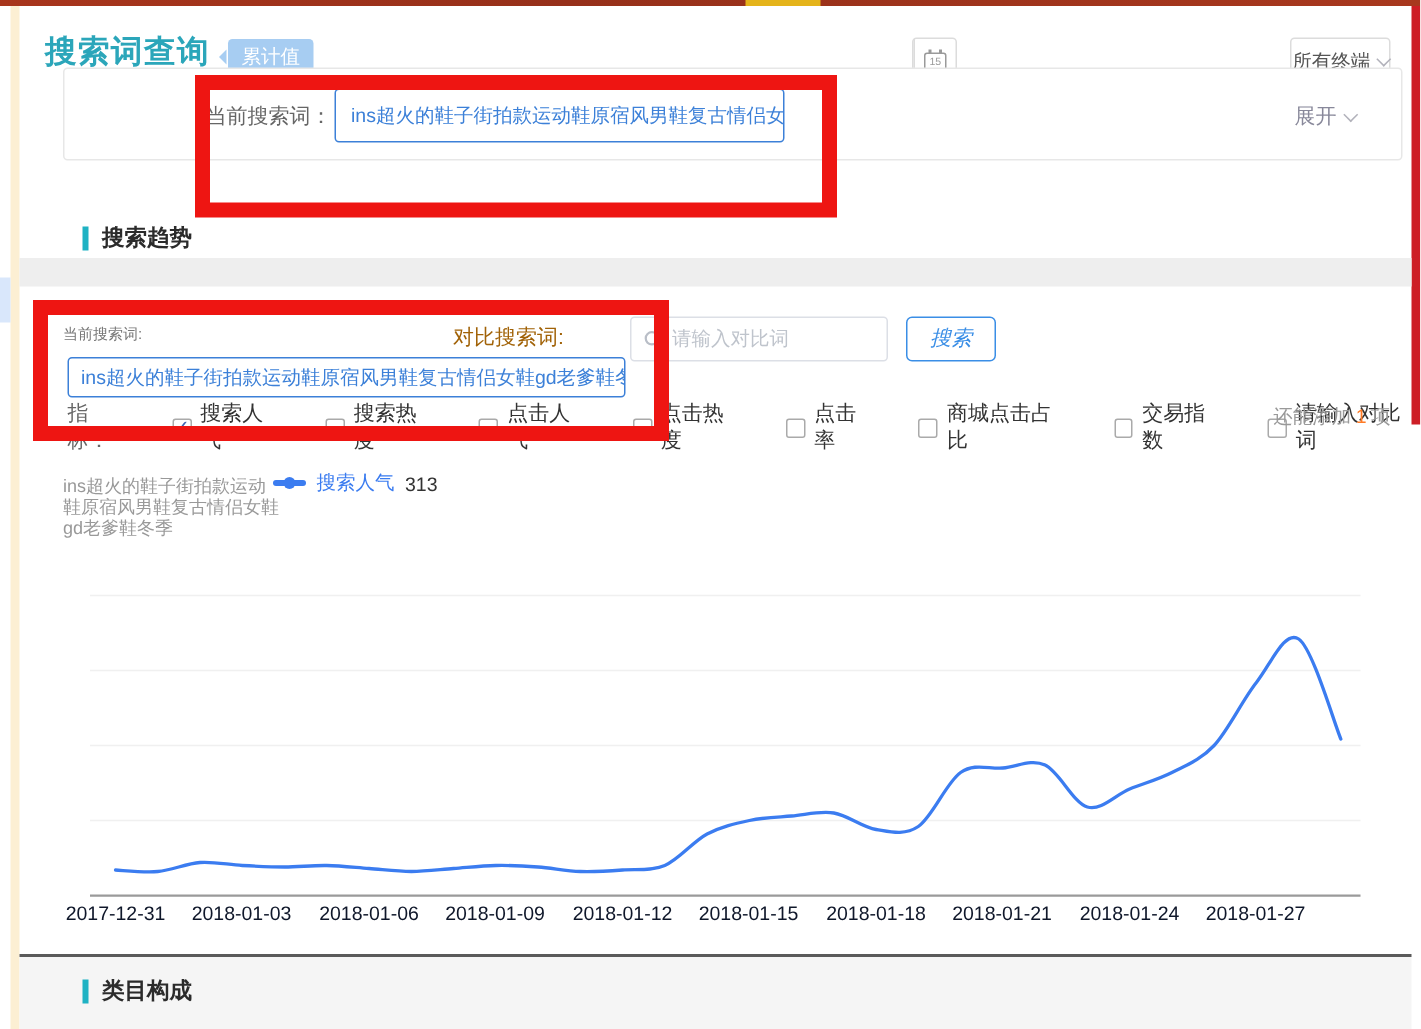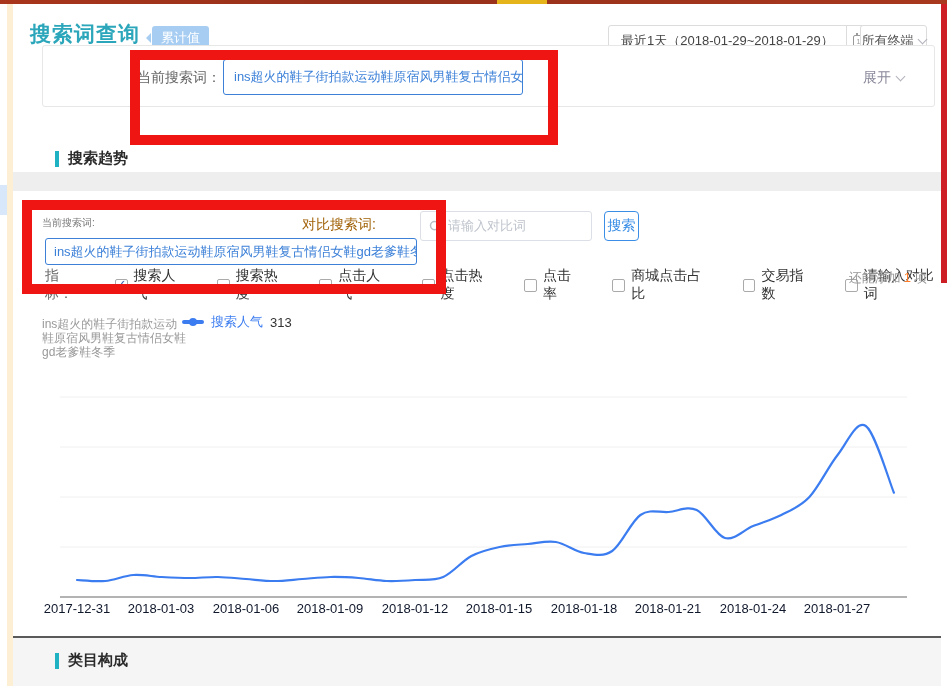--- a/index.html
+++ b/index.html
@@ -42,22 +42,22 @@
   .teal-bar{width:4px;height:16px;background:#1fb2c3;}
   #trend-title{left:55px;top:149px;}
   #gray-band{left:13px;top:172px;width:928px;height:19px;background:#eeeeee;}
 
   
   #cur-label{left:42px;top:216px;font-size:10px;color:#777;}
   #cmp-label{left:302px;top:216px;width:110px;text-align:left;font-size:14px;color:#a16207;}
   #compare-input{left:420px;top:211px;width:172px;height:30px;border:1px solid #dcdfe6;border-radius:3px;background:#fff;
         display:flex;align-items:center;padding:0 8px;gap:6px;}
   #compare-placeholder{font-size:13px;color:#bfc4cc;}
-  #search-btn{left:604px;top:211px;width:35px;height:30px;border:1px solid #3a8ee6;border-radius:4px;background:#fff;
-        color:#3a8ee6;font-size:14px;display:flex;align-items:center;justify-content:center;cursor:pointer;}
+  #search-btn{left:604px;top:211px;width:60px;height:30px;border:1px solid #3a8ee6;border-radius:4px;background:#fff;
+        color:#3a8ee6;font-size:14px;display:flex;align-items:center;justify-content:center;cursor:pointer;font-style:italic;}
   #keyword-input-trend{left:45px;top:238px;width:372px;height:27px;border:1px solid #3c80d8;border-radius:3px;background:#fff;
         color:#3c80d8;font-size:13px;line-height:25px;padding:0 8px;white-space:nowrap;overflow:hidden;}
 
   
   #metrics-row{left:45px;top:267px;display:flex;align-items:center;gap:28px;font-size:14px;color:#333;}
   #metrics-label{color:#666;}
   .metric{display:flex;align-items:center;gap:6px;cursor:pointer;}
   .cb{width:13px;height:13px;border:1px solid #aaa;border-radius:2px;background:#fff;position:relative;}
   .cb.checked:after{content:"✓";position:absolute;left:0px;top:-3px;font-size:13px;font-weight:bold;color:#3c64b4;}
   #add-more{right:20px;top:269px;font-size:13px;color:#999;}
@@ -95,21 +95,20 @@
   <div id="topbar" class="abs"></div>
   <div id="topbar-yellow" class="abs"></div>
   <div id="left-strip" class="abs"></div>
   <div id="left-blue" class="abs"></div>
   <div id="right-strip" class="abs"></div>
 
   <div id="page-title" class="abs">搜索词查询</div>
   <div id="badge" class="abs">累计值</div>
 
   <div id="date-control" class="abs ctrl-box">
-    <span id="date-text">最近1天（2018-01-29~2018-01-29）</span>
     <span id="cal-cell">
       <span class="cal-icon">15</span>
     </span>
   </div>
   <div id="terminal-select" class="abs ctrl-box">
     <span>所有终端</span>
     <i class="chev"></i>
   </div>
 
   <div id="search-panel" class="abs">

